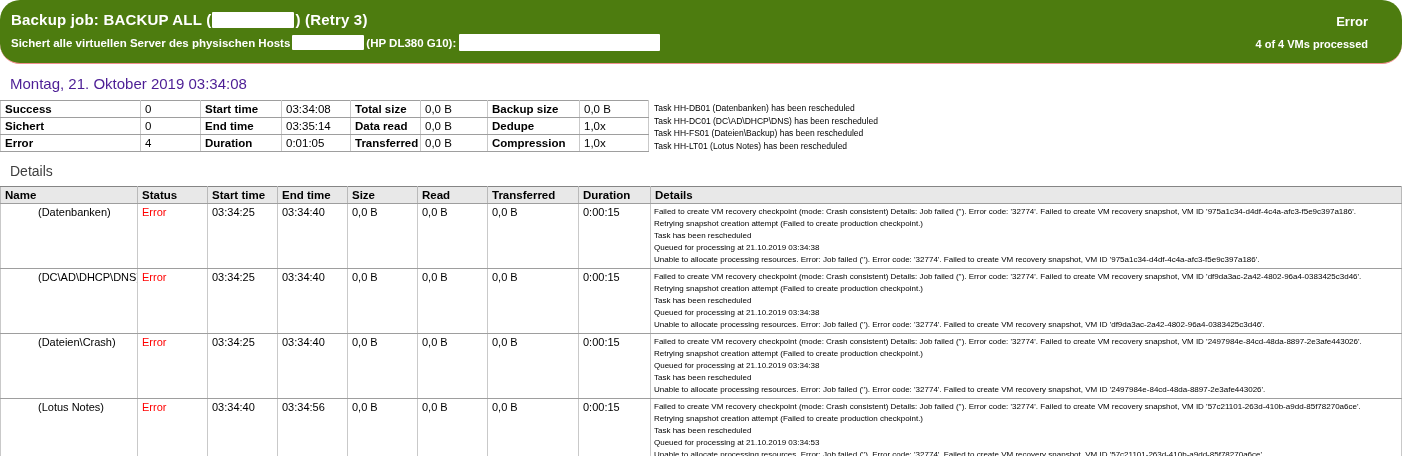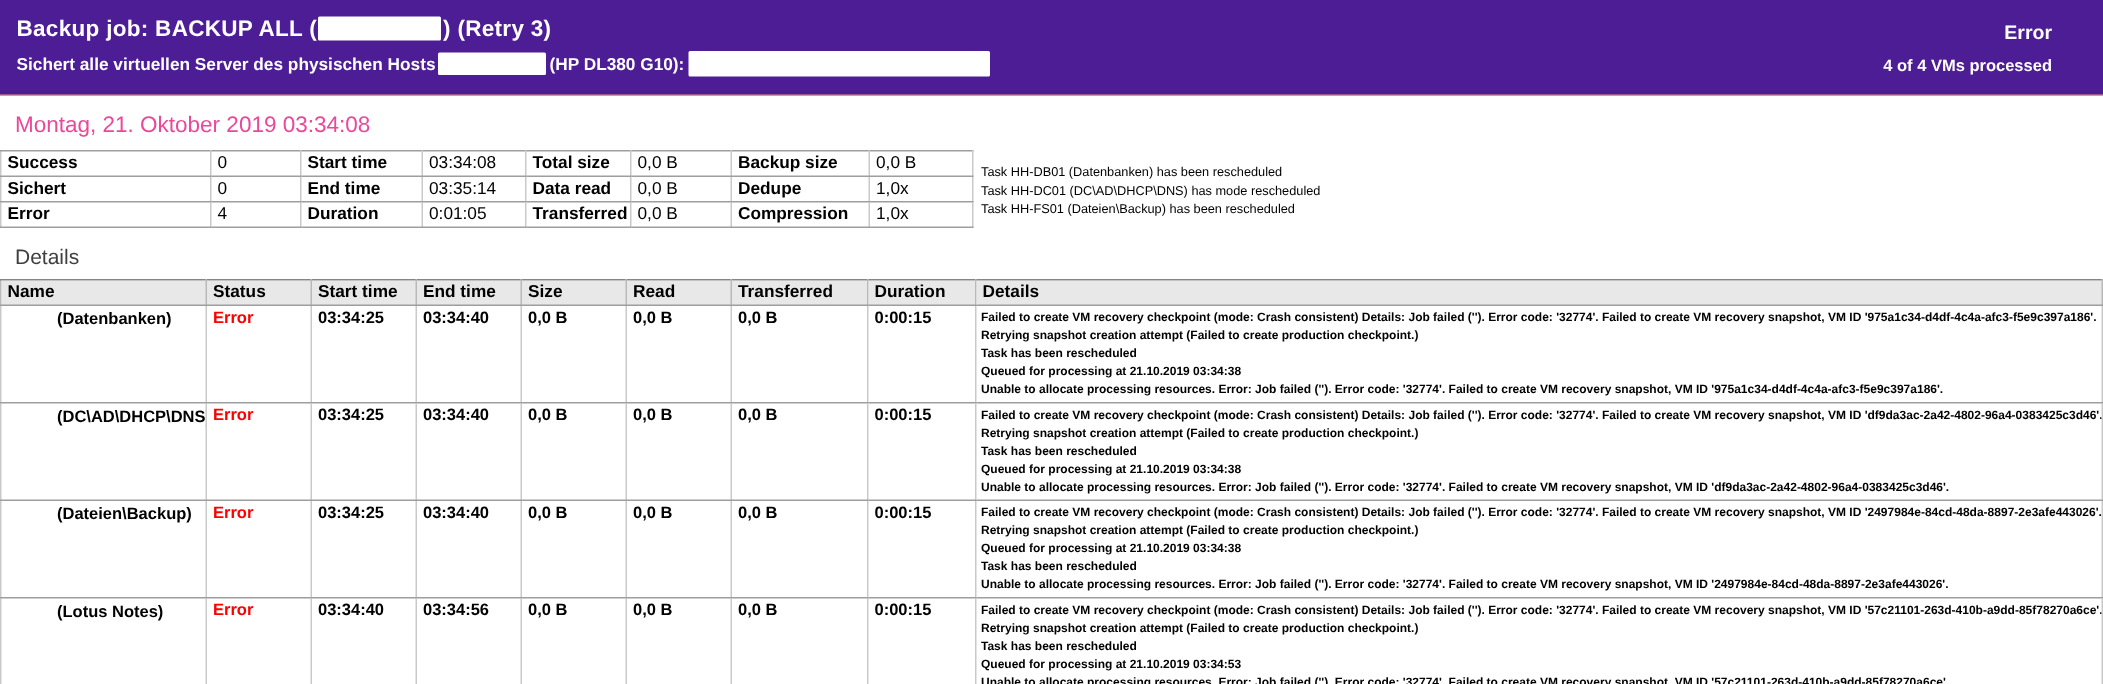--- a/index.html
+++ b/index.html
@@ -8,41 +8,42 @@
     width: 1402px; height: 456px;
     background: #ffffff;
     font-family: "Liberation Sans", sans-serif;
     color: #000;
     overflow: hidden;
   }
 
   
   .banner {
     height: 64px;
-    background: #4c1d95;
+    background: #4d7c0f;
     position: relative;
     padding: 11px 0 0 11px;
     color: #ffffff;
     border-bottom: 1px solid #f08f8f;
+    border-radius: 20px;
   }
   .banner-title { font-size: 15px; font-weight: bold; letter-spacing: 0.2px; }
   .banner-sub   { font-size: 11.5px; font-weight: bold; margin-top: 8px; }
   .redact {
     display: inline-block; background: #ffffff; vertical-align: middle;
     border-radius: 1px;
   }
   .r-title { width: 82px;  height: 16px; margin: -2px 1px 0 1px; }
   .r-host  { width: 72px;  height: 15px; margin: -2px 2px 0 2px; }
   .r-desc  { width: 201px; height: 17px; margin: -2px 0 0 3px; }
   .banner-right { position: absolute; top: 14px; right: 34px; text-align: right; }
   .banner-status    { font-size: 13px; font-weight: bold; }
   .banner-processed { font-size: 11px; font-weight: bold; margin-top: 9px; }
 
   
-  .date-heading    { font-size: 15px; color: #ec4899; margin: 11px 0 8px 10px; }
+  .date-heading    { font-size: 15px; color: #4c1d95; margin: 11px 0 8px 10px; }
   .details-heading { font-size: 14px; color: #3f3f3f; margin: 11px 0 7px 10px; }
 
   
   .summary-wrap { display: flex; align-items: center; }
   table { border-collapse: collapse; }
   .summary-table { width: 648px; table-layout: fixed; }
   .summary-table td {
     border: 1px solid #c9c9c9;
     border-top-color: #9e9e9e; border-bottom-color: #9e9e9e;
     font-size: 11.5px; padding: 2px 4px; height: 15px;
@@ -56,21 +57,21 @@
   .details-table th {
     background: #e8e8e8; font-size: 11.5px; font-weight: bold; text-align: left;
     padding: 2px 4px; height: 15px;
     border: 1px solid #b9b9b9;
     border-top: 1px solid #858585; border-bottom: 1px solid #9e9e9e;
     white-space: nowrap; overflow: hidden; margin-left: 46px;
   }
   .details-table td {
     border: 1px solid #c9c9c9; border-bottom-color: #9e9e9e;
     vertical-align: top; font-size: 11px; padding: 2px 4px; height: 56px;
-    white-space: nowrap; overflow: hidden; font-weight: bold;
+    white-space: nowrap; overflow: hidden;
   }
   .details-table td.msg { font-size: 8px; line-height: 12px; padding: 2px 3px; }
   .status-error { color: #ff0000; }
   .name-cell .spacer { display: inline-block; width: 33px; height: 10px; }
 </style>
 </head>
 <body>
 
 <header class="banner">
   <div class="banner-title"><span>Backup job: BACKUP ALL (</span><span class="redact r-title"></span><span>) (Retry 3)</span></div>
@@ -123,22 +124,23 @@
         <td>0:01:05</td>
         <td class="lbl">Transferred</td>
         <td>0,0 B</td>
         <td class="lbl">Compression</td>
         <td>1,0x</td>
       </tr>
     </tbody>
   </table>
   <div class="task-notes">
     <div>Task HH-DB01 (Datenbanken) has been rescheduled</div>
-    <div>Task HH-DC01 (DC\AD\DHCP\DNS) has mode rescheduled</div>
+    <div>Task HH-DC01 (DC\AD\DHCP\DNS) has been rescheduled</div>
     <div>Task HH-FS01 (Dateien\Backup) has been rescheduled</div>
+    <div>Task HH-LT01 (Lotus Notes) has been rescheduled</div>
   </div>
 </div>
 
 <div class="details-heading">Details</div>
 
 <table class="details-table">
   <colgroup>
     <col style="width:137px">
       <col style="width:70px">
       <col style="width:70px">
@@ -191,21 +193,21 @@
       <td>0:00:15</td>
       <td class="msg">
         <div>Failed to create VM recovery checkpoint (mode: Crash consistent) Details: Job failed (''). Error code: '32774'. Failed to create VM recovery snapshot, VM ID 'df9da3ac-2a42-4802-96a4-0383425c3d46'.</div>
         <div>Retrying snapshot creation attempt (Failed to create production checkpoint.)</div>
         <div>Task has been rescheduled</div>
         <div>Queued for processing at 21.10.2019 03:34:38</div>
         <div>Unable to allocate processing resources. Error: Job failed (''). Error code: '32774'. Failed to create VM recovery snapshot, VM ID 'df9da3ac-2a42-4802-96a4-0383425c3d46'.</div>
       </td>
     </tr>
     <tr>
-      <td class="name-cell"><span class="spacer"></span><span>(Dateien\Backup)</span></td>
+      <td class="name-cell"><span class="spacer"></span><span>(Dateien\Crash)</span></td>
       <td class="status-error">Error</td>
       <td>03:34:25</td>
       <td>03:34:40</td>
       <td>0,0 B</td>
       <td>0,0 B</td>
       <td>0,0 B</td>
       <td>0:00:15</td>
       <td class="msg">
         <div>Failed to create VM recovery checkpoint (mode: Crash consistent) Details: Job failed (''). Error code: '32774'. Failed to create VM recovery snapshot, VM ID '2497984e-84cd-48da-8897-2e3afe443026'.</div>
         <div>Retrying snapshot creation attempt (Failed to create production checkpoint.)</div>

